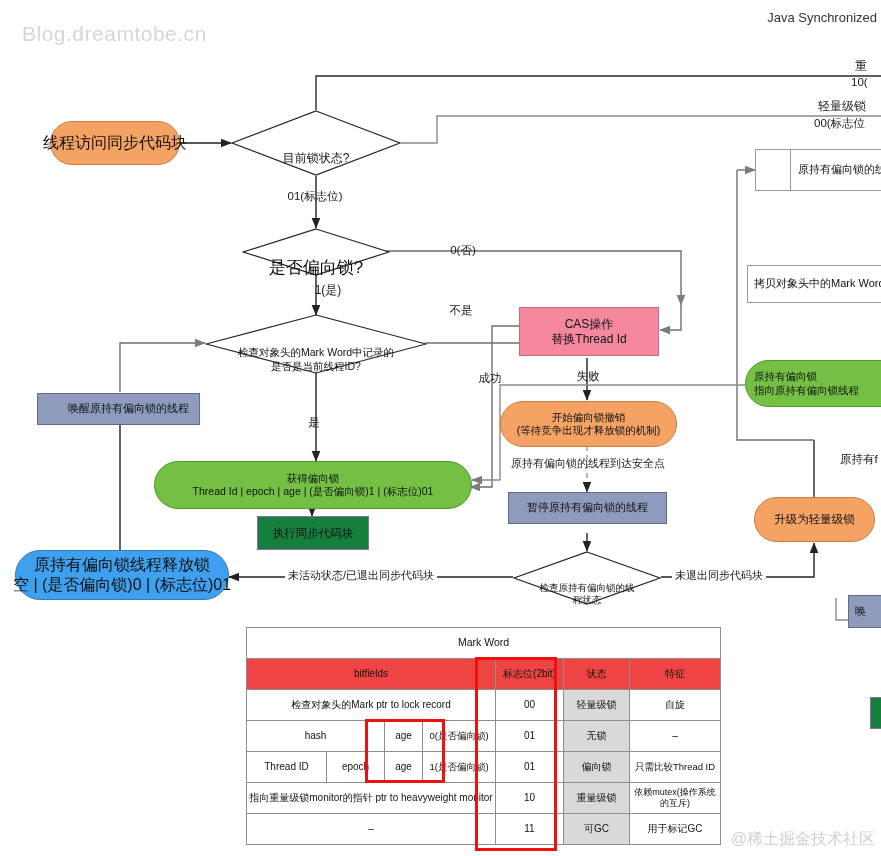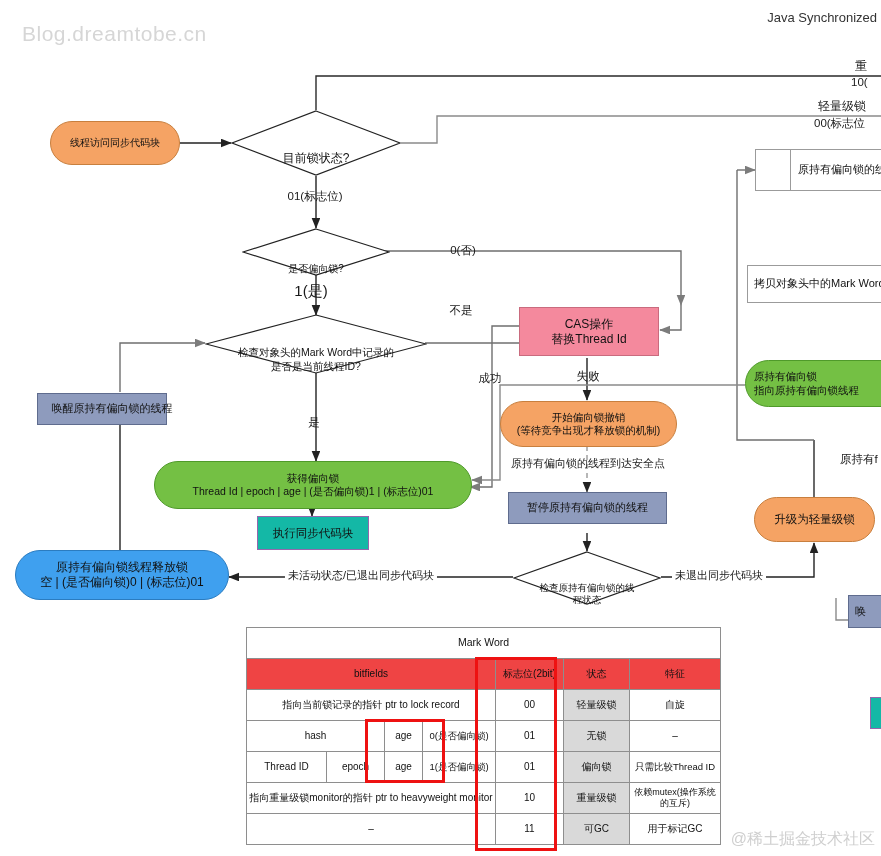--- a/index.html
+++ b/index.html
@@ -51,21 +51,21 @@
   }
   .plainrect {
     border: 1px solid #9b9b9b;
     background: #ffffff;
   }
 
   
   .c-orange   { background: #f5a364; border-color: #c87f3e; }
   .c-pink     { background: #f4899d; border-color: #c96b7e; }
   .c-green    { background: #74c044; border-color: #4f9a2a; }
-  .c-purple   { background: #14b8a6; border-color: #9566ad; }
+  .c-purple   { background: #15803d; border-color: #9566ad; }
   .c-blue     { background: #3fa0ef; border-color: #2b7cc0; }
   .c-slate    { background: #8e9bbd; border-color: #5f6c8e; }
 
   
   .diamond {
     position: absolute;
     z-index: 2;
   }
   .diamond .dshape {
     position: absolute;
@@ -226,38 +226,38 @@
       <path d="M737,170 L737,440 L814,440" stroke="#6f6f6f"></path>
 
       <path d="M745,385 L500,385 L500,480 L472,480" stroke="#8a8a8a" marker-end="url(#ahg)"></path>
 
       <path d="M681,305 L681,330 L660,330" stroke="#6f6f6f" marker-end="url(#ahg)"></path>
 
       <path d="M881,620 L836,620 L836,598" stroke="#8a8a8a"></path>
     </g>
   </svg>
 
-  <div class="node stadium c-orange" style="left:50px; top:121px; width:130px; height:44px; font-size:10px;">
+  <div class="node stadium c-orange" style="left:50px; top:121px; width:130px; height:44px; font-size:16px;">
     <span class="ln">线程访问同步代码块</span>
   </div>
 
   <div class="diamond" style="left:231px; top:110px; width:170px; height:66px;">
     <svg class="dshape" viewBox="0 0 170 66" preserveAspectRatio="none">
       <polygon points="85,1 169,33 85,65 1,33" fill="#ffffff" stroke="#222" stroke-width="1.2"></polygon>
     </svg>
     <div class="dlabel" style="font-size:12px;">
       <span class="ln">目前锁状态?</span>
     </div>
   </div>
 
   <div class="diamond" style="left:242px; top:228px; width:148px; height:48px;">
     <svg class="dshape" viewBox="0 0 148 48" preserveAspectRatio="none">
       <polygon points="74,1 147,24 74,47 1,24" fill="#ffffff" stroke="#222" stroke-width="1.2"></polygon>
     </svg>
-    <div class="dlabel" style="font-size:10px;">
+    <div class="dlabel" style="font-size:17px;">
       <span class="ln">是否偏向锁?</span>
     </div>
   </div>
 
   <div class="diamond" style="left:205px; top:314px; width:222px; height:60px;">
     <svg class="dshape" viewBox="0 0 222 60" preserveAspectRatio="none">
       <polygon points="111,1 221,30 111,59 1,30" fill="#ffffff" stroke="#222" stroke-width="1.2"></polygon>
     </svg>
     <div class="dlabel" style="font-size:10.5px;">
       <span class="ln">检查对象头的Mark Word中记录的</span>
@@ -277,26 +277,26 @@
 
   <div class="node stadium c-green" style="left:154px; top:461px; width:318px; height:48px; font-size:10.5px;">
     <span class="ln">获得偏向锁</span>
     <span class="ln">Thread Id | epoch | age | (是否偏向锁)1 | (标志位)01</span>
   </div>
 
   <div class="node rect c-purple" style="left:257px; top:516px; width:112px; height:34px; font-size:11.5px;">
     <span class="ln">执行同步代码块</span>
   </div>
 
-  <div class="node stadium c-blue" style="left:15px; top:550px; width:214px; height:50px; font-size:12px;">
+  <div class="node stadium c-blue" style="left:15px; top:550px; width:214px; height:50px; font-size:16px;">
     <span class="ln">原持有偏向锁线程释放锁</span>
     <span class="ln">空 | (是否偏向锁)0 | (标志位)01</span>
   </div>
 
-  <div class="node rect c-slate" style="left:37px; top:393px; width:130px; height:32px; font-size:11px;padding-left:20px;">
+  <div class="node rect c-slate" style="left:37px; top:393px; width:163px; height:32px; font-size:11px;padding-left:20px;">
     <span class="ln">唤醒原持有偏向锁的线程</span>
   </div>
 
   <div class="node rect c-slate" style="left:508px; top:492px; width:159px; height:32px; font-size:11px;">
     <span class="ln">暂停原持有偏向锁的线程</span>
   </div>
 
   <div class="diamond" style="left:513px; top:551px; width:148px; height:54px;">
     <svg class="dshape" viewBox="0 0 148 54" preserveAspectRatio="none">
       <polygon points="74,1 147,27 74,53 1,27" fill="#ffffff" stroke="#222" stroke-width="1.2"></polygon>
@@ -330,21 +330,21 @@
   </div>
 
   <div class="node rect c-purple" style="left:870px; top:697px; width:40px; height:32px; font-size:11px;">
     <span class="ln"></span>
   </div>
 
   <div class="elabel ctr" style="left:315px; top:189px; font-size:11.5px;">01(标志位)</div>
 
   <div class="elabel ctr" style="left:463px; top:243px; font-size:11.5px;">0(否)</div>
 
-  <div class="elabel ctr" style="left:311px; top:282px; font-size:15px;">1(是)</div>
+  <div class="elabel ctr" style="left:328px; top:282px; font-size:12px;">1(是)</div>
 
   <div class="elabel ctr" style="left:461px; top:303px; font-size:11.5px;">不是</div>
 
   <div class="elabel ctr" style="left:314px; top:415px; font-size:11.5px;">是</div>
 
   <div class="elabel ctr" style="left:490px; top:371px; font-size:11.5px;">成功</div>
 
   <div class="elabel ctr" style="left:588px; top:369px; font-size:11.5px;">失败</div>
 
   <div class="elabel ctr" style="left:588px; top:456px; font-size:11px;">原持有偏向锁的线程到达安全点</div>
@@ -378,21 +378,21 @@
         </tr>
         <tr>
           <td class="mw-head" colspan="4">bitfields</td>
           <td class="mw-head">标志位(2bit)</td>
           <td class="mw-head">状态</td>
           <td class="mw-head">特征</td>
         </tr>
 
         <tr>
           <td colspan="4">
-            <span class="ln">指向当前锁记录的指针</span>
+            <span class="ln">检查对象头的Mark</span>
             <span class="ln">ptr to lock record</span>
           </td>
           <td>00</td>
           <td class="mw-state">轻量级锁</td>
           <td>自旋</td>
         </tr>
 
         <tr>
           <td colspan="2">hash</td>
           <td>age</td>

